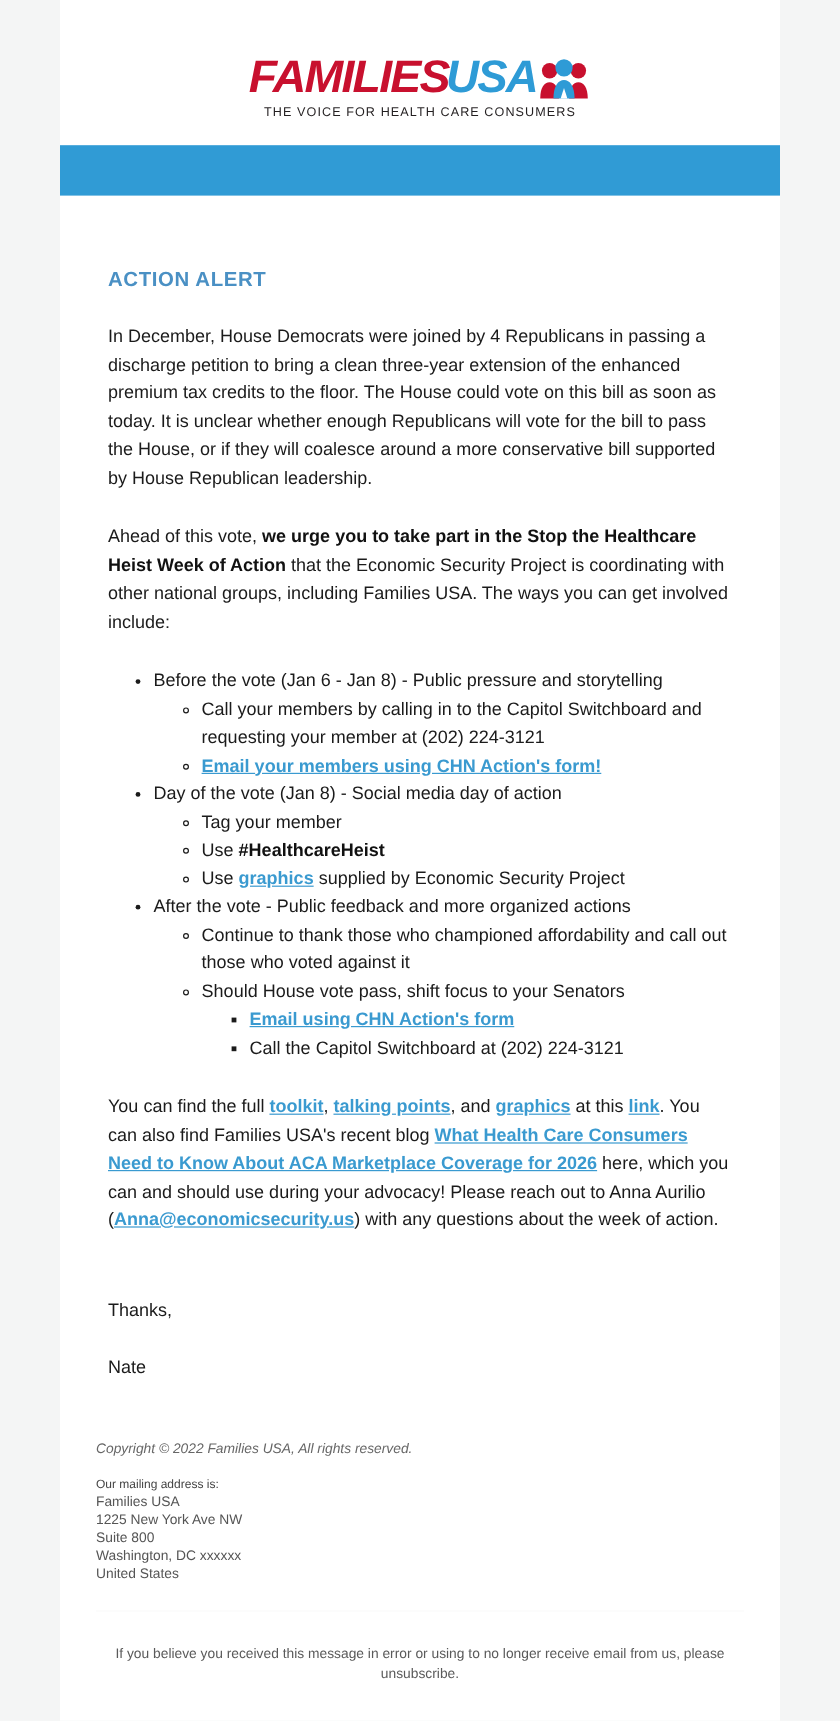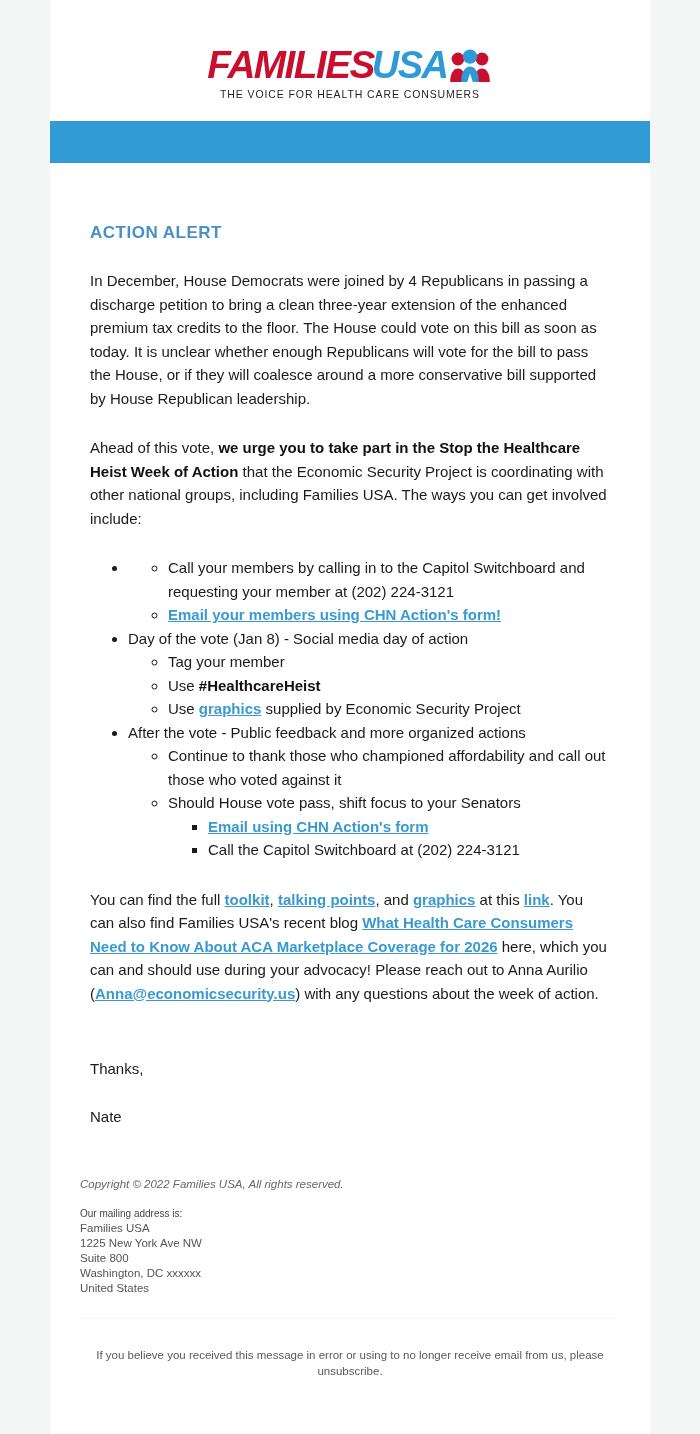--- a/index.html
+++ b/index.html
@@ -219,20 +219,21 @@
 
       <div class="action-alert">ACTION ALERT</div>
 
       <p class="para">In December, House Democrats were joined by 4 Republicans in passing a discharge petition to bring a clean three-year extension of the enhanced premium tax credits to the floor. The House could vote on this bill as soon as today. It is unclear whether enough Republicans will vote for the bill to pass the House, or if they will coalesce around a more conservative bill supported by House Republican leadership.</p>
 
       <p class="para"><span>Ahead of this vote, </span><b>we urge you to take part in the Stop the Healthcare Heist Week of Action</b><span> that the Economic Security Project is coordinating with other national groups, including Families USA. The ways you can get involved include:</span></p>
 
       <ul class="lvl1">
 
         <li>
+          <span>Before the vote (Jan 6 - Jan 8) - Public pressure and storytelling</span>
           <ul class="lvl2">
             <li>
               <span>Call your members by calling in to the Capitol Switchboard and requesting your member at (202) 224-3121</span>
             </li>
             <li>
               <a class="lnk" href="#">Email your members using CHN Action's form!</a>
             </li>
           </ul>
         </li>
 

